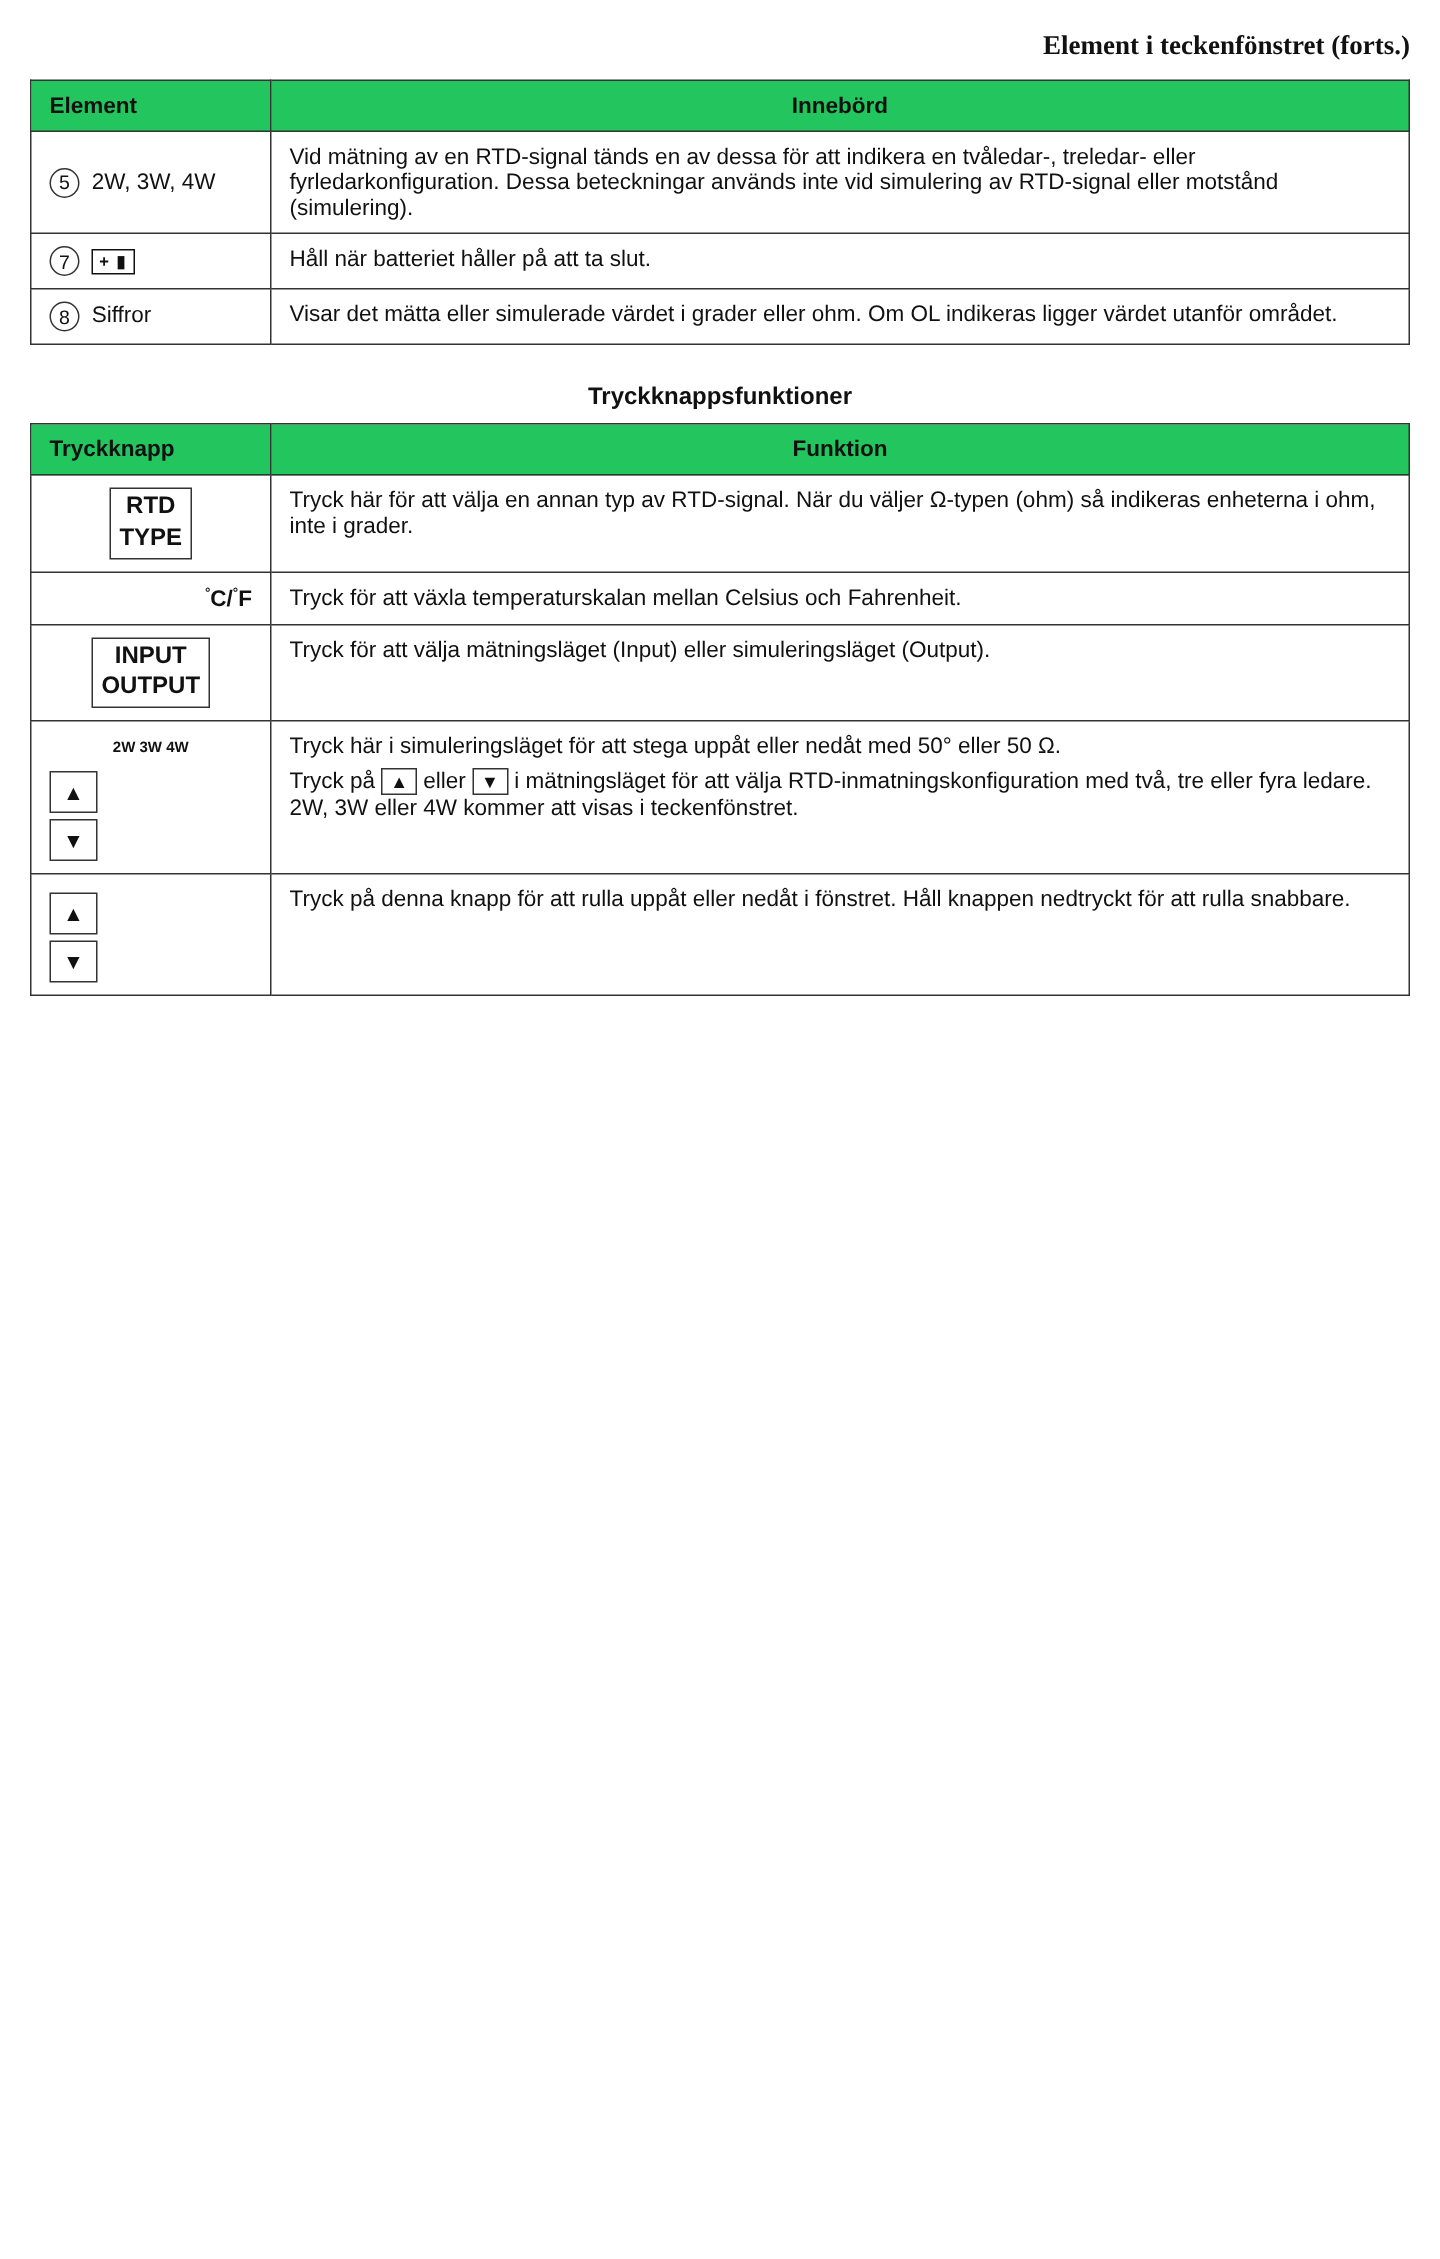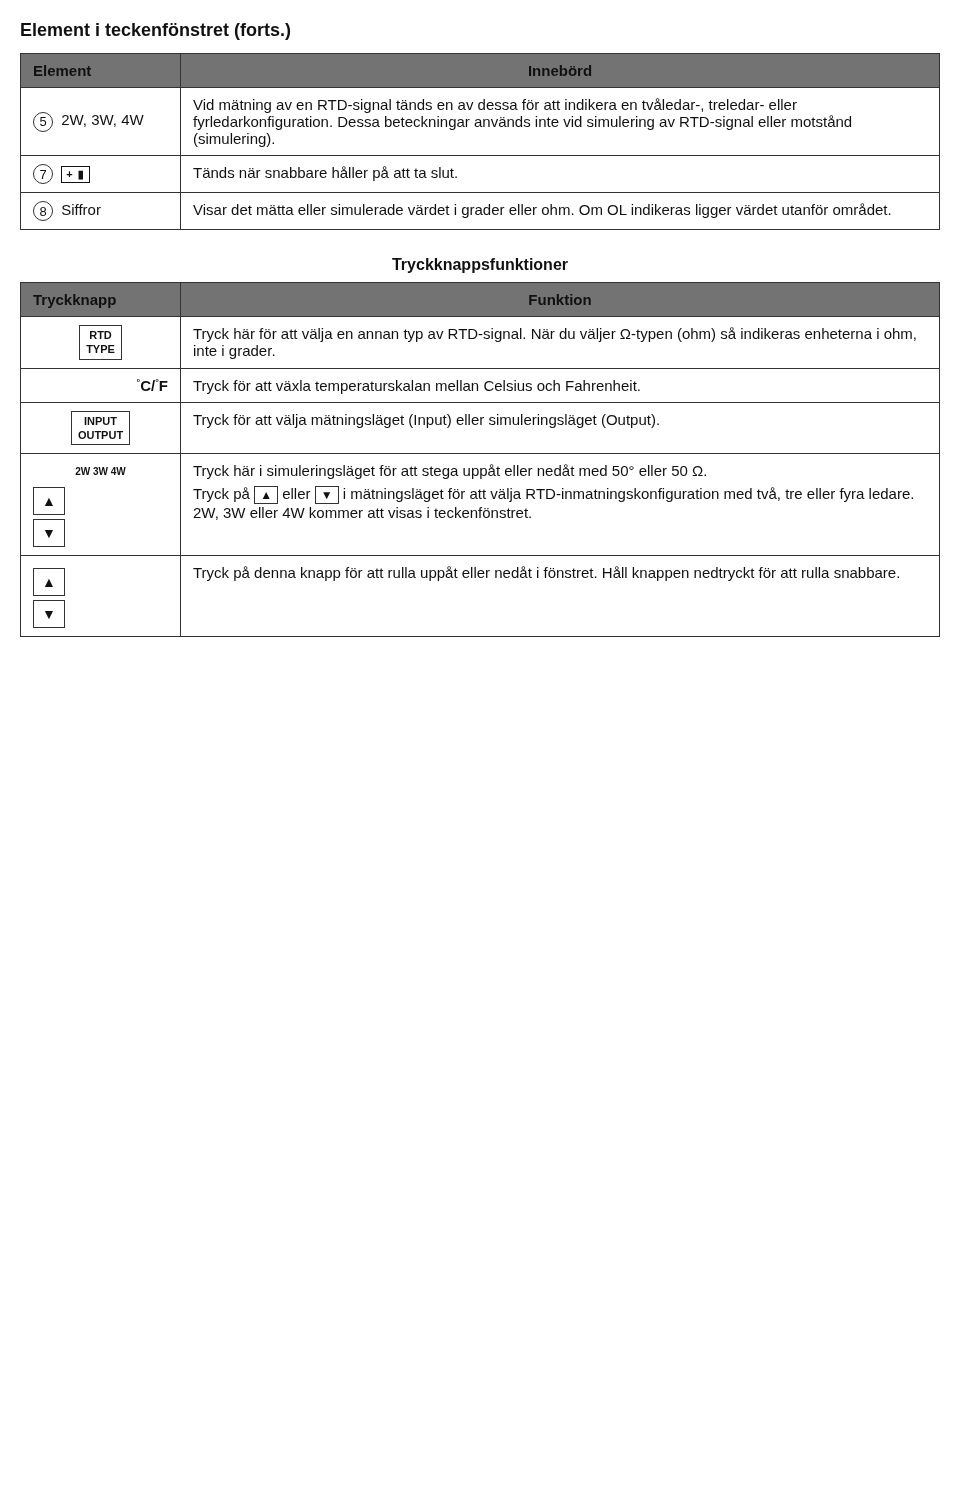--- a/index.html
+++ b/index.html
@@ -5,39 +5,40 @@
     * { box-sizing: border-box; margin: 0; padding: 0; }
     body {
       background: #fff;
       font-family: Arial, Helvetica, sans-serif;
       font-size: 15px;
       color: #111;
       padding: 20px;
       max-width: 960px;
     }
     h1.page-title {
-      text-align: left;
+      text-align: right;
       font-size: 18px;
       font-weight: bold;
       margin-bottom: 12px;
+      font-family: Liberation Serif, serif;
     }
     table {
       width: 100%;
       border-collapse: collapse;
       margin-bottom: 18px;
     }
     td, th {
       border: 1px solid #333;
       padding: 8px 12px;
       vertical-align: top;
     }
     th {
       font-weight: bold;
       text-align: center;
-      background: #737373;
+      background: #22c55e;
     }
     .element-col {
       width: 160px;
       text-align: left;
       vertical-align: middle;
     }
     .circle-num {
       display: inline-flex;
       align-items: center;
       justify-content: center;
@@ -63,21 +64,21 @@
       text-align: center;
       font-weight: bold;
       font-size: 16px;
       padding: 8px;
       border: none;
     }
     .btn-box {
       display: inline-block;
       border: 1.5px solid #333;
       padding: 2px 6px;
-      font-size: 11px;
+      font-size: 16px;
       font-weight: bold;
       text-align: center;
       line-height: 1.3;
       vertical-align: middle;
       white-space: nowrap;
     }
     .arrow-btn {
       display: flex;
       flex-direction: column;
       align-items: flex-start;
@@ -131,21 +132,21 @@
       </td>
       <td>Vid mätning av en RTD-signal tänds en av dessa för att indikera en tvåledar-, treledar- eller fyrledarkonfiguration. Dessa beteckningar används inte vid simulering av RTD-signal eller motstånd (simulering).</td>
     </tr>
 
 
     <tr>
       <td class="element-col">
         <span class="circle-num">7</span>
         <span class="battery-icon">+ ▮</span>
       </td>
-      <td>Tänds när snabbare håller på att ta slut.</td>
+      <td>Håll när batteriet håller på att ta slut.</td>
     </tr>
 
     <tr>
       <td class="element-col">
         <span class="circle-num">8</span>
         <span>Siffror</span>
       </td>
       <td>Visar det mätta eller simulerade värdet i grader eller ohm. Om OL indikeras ligger värdet utanför området.</td>
     </tr>
   </tbody>

